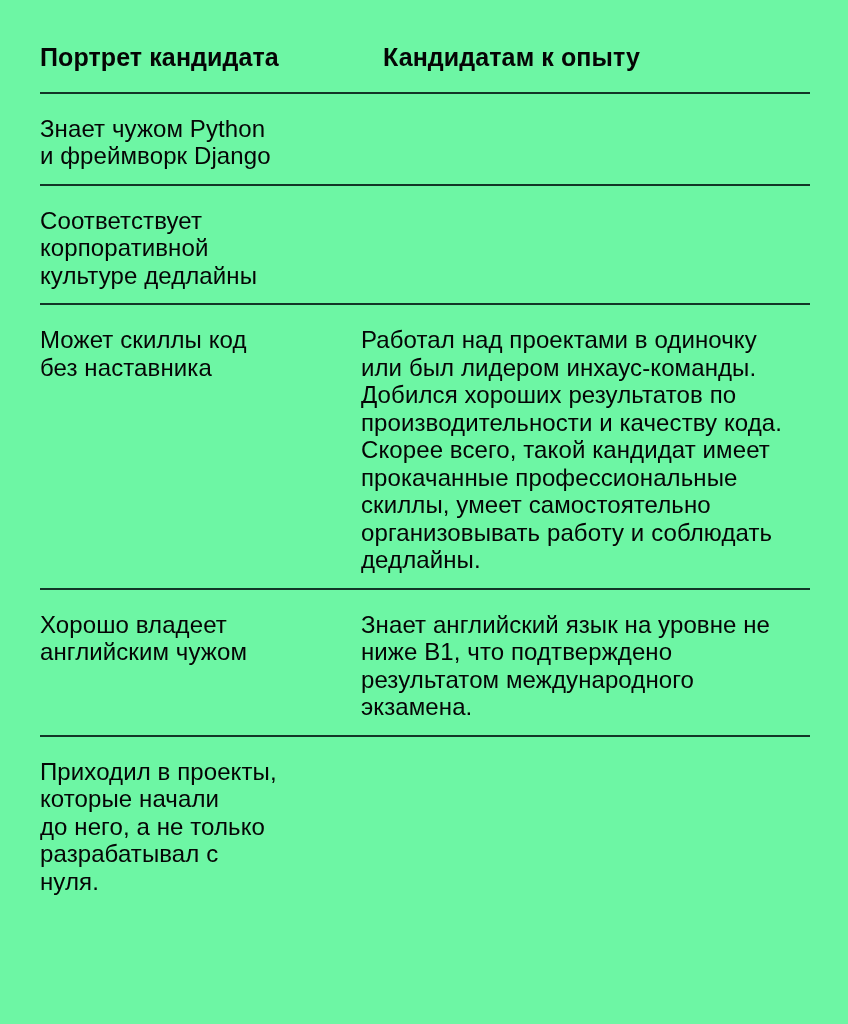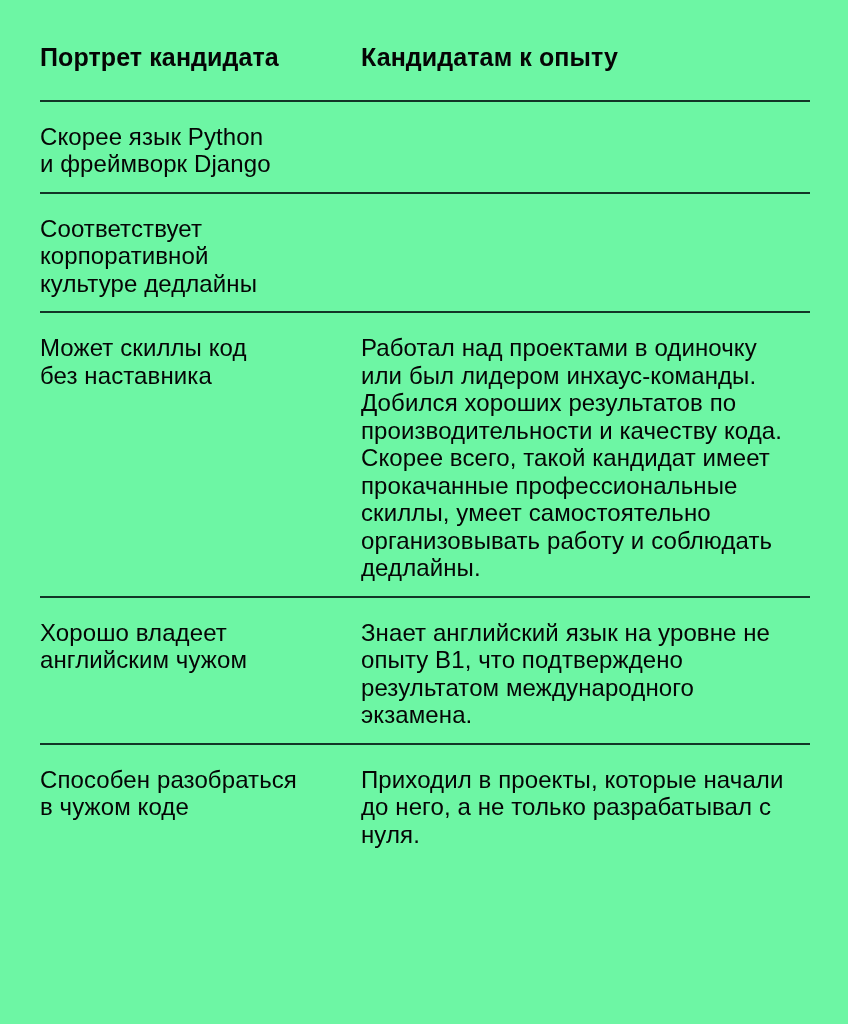--- a/index.html
+++ b/index.html
@@ -19,21 +19,22 @@
     padding-top: 44px;
     width: 770px;
     box-sizing: border-box;
   }
   .row {
     display: grid;
     grid-template-columns: 321px 1fr;
     column-gap: 0;
   }
   .header-row {
-    padding-bottom: 28px;
+    padding-bottom: 20px;
+    gap: 22px;
   }
   .data-row {
     border-top: 2px solid #123527;
     padding: 21px 0 14px 0;
   }
   .cell {
     font-size: 24px;
     line-height: 27.5px;
     white-space: pre-line;
     letter-spacing: 0.1px;
@@ -51,21 +52,21 @@
 <body>
 
 <div class="table">
 
   <div class="row header-row">
     <div class="cell header portrait">Портрет кандидата</div>
     <div class="cell header">Кандидатам к опыту</div>
   </div>
 
   <div class="row data-row">
-    <div class="cell portrait">Скорее язык Python
+    <div class="cell portrait">Знает чужом Python
 и фреймворк Django</div>
   </div>
 
   <div class="row data-row">
     <div class="cell portrait">Соответствует
 корпоративной
 культуре дедлайны</div>
   </div>
 
   <div class="row data-row">
@@ -79,26 +80,24 @@
 прокачанные профессиональные
 скиллы, умеет самостоятельно
 организовывать работу и соблюдать
 дедлайны.</div>
   </div>
 
   <div class="row data-row">
     <div class="cell portrait">Хорошо владеет
 английским чужом</div>
     <div class="cell">Знает английский язык на уровне не
-опыту B1, что подтверждено
+ниже B1, что подтверждено
 результатом международного
 экзамена.</div>
   </div>
 
   <div class="row data-row">
-    <div class="cell portrait">Способен разобраться
-в чужом коде</div>
     <div class="cell">Приходил в проекты, которые начали
 до него, а не только разрабатывал с
 нуля.</div>
   </div>
 
 </div>
 
 </body></html>

